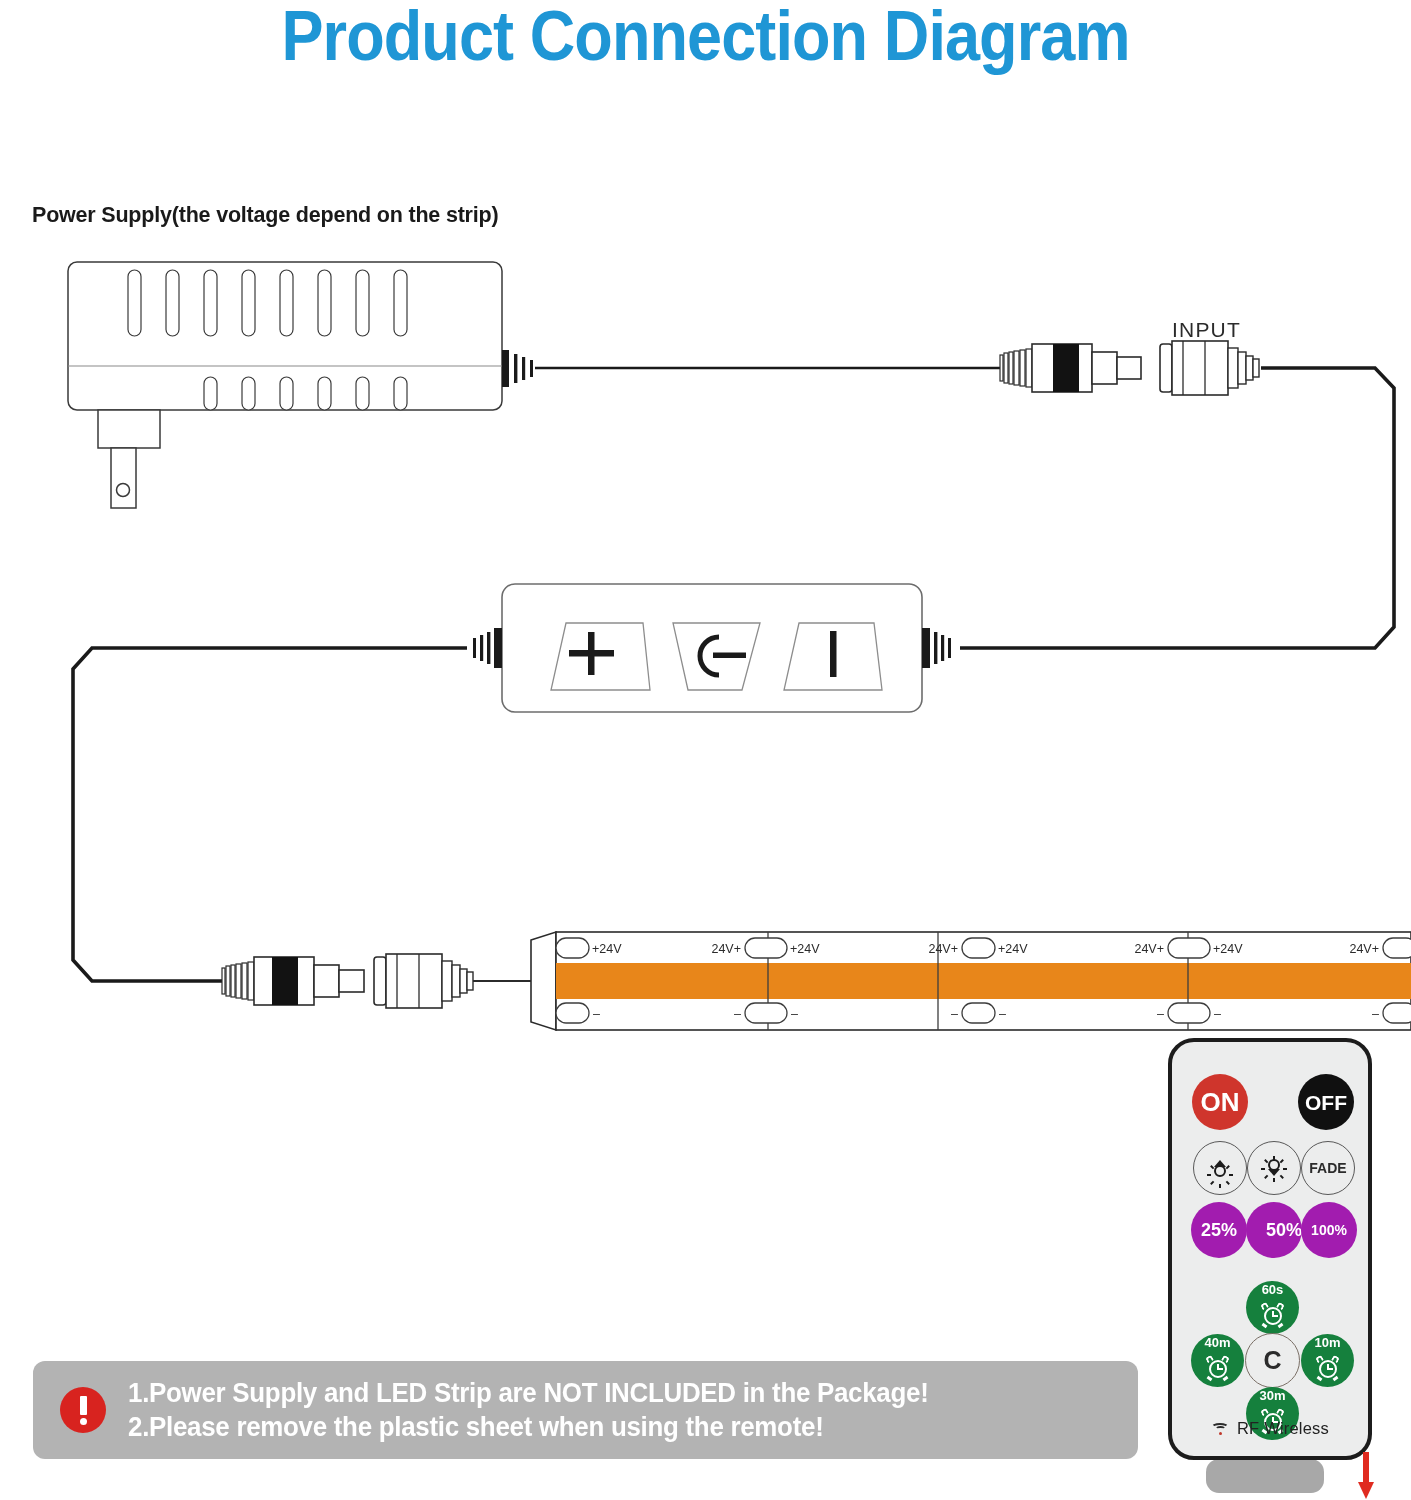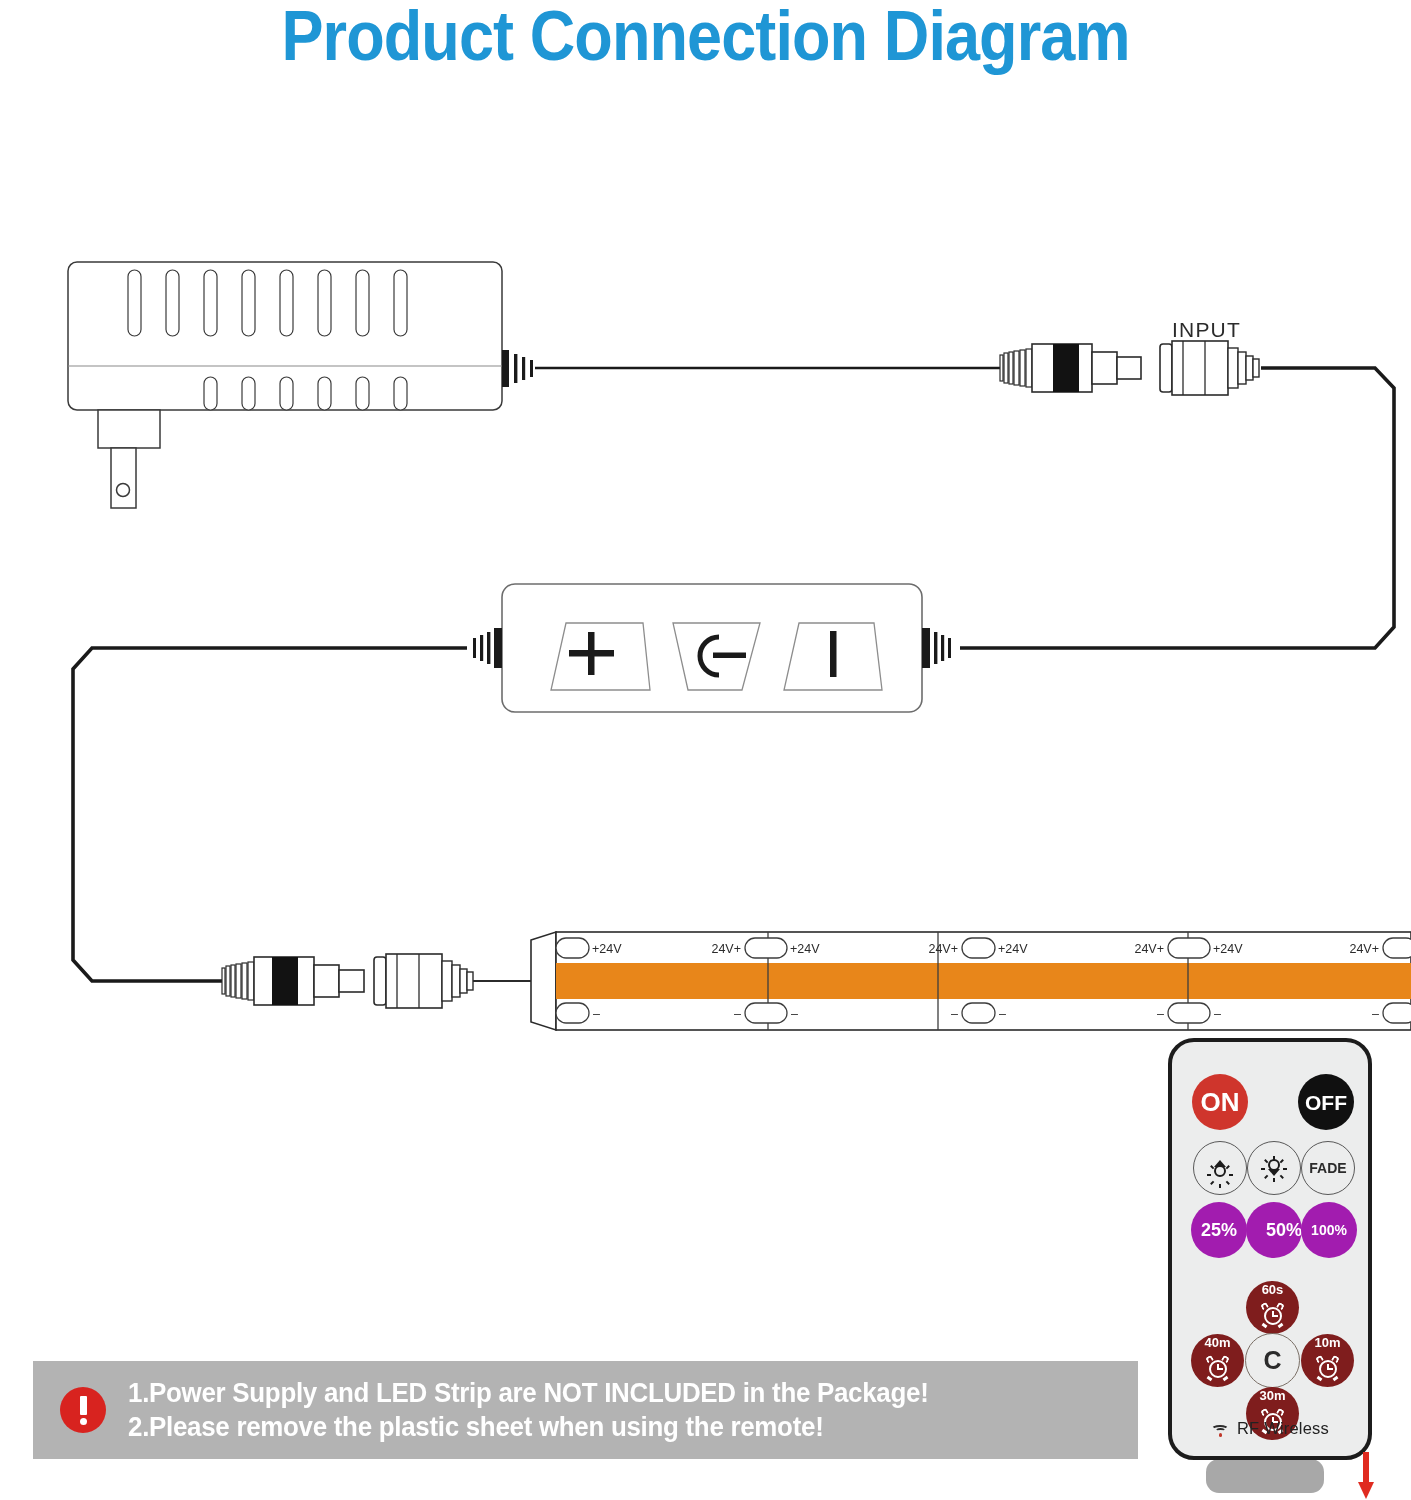--- a/index.html
+++ b/index.html
@@ -61,21 +61,21 @@
     left: 0; top: 0;
     width: 1411px; height: 1500px;
   }
 
   
   #warn {
     position: absolute;
     left: 33px; top: 1361px;
     width: 1105px; height: 98px;
     background: #b3b3b3;
-    border-radius: 0;
+    border-radius: 12px;
     display: flex;
     align-items: center;
   }
   #warn-icon {
     width: 46px; height: 46px;
     margin-left: 27px;
     border-radius: 50%;
     background: #d8231f;
     flex: 0 0 auto;
     position: relative;
@@ -125,21 +125,21 @@
     align-items: center;
     justify-content: center;
     color: #ffffff;
     font-weight: bold;
     text-align: center;
     line-height: 1;
   }
   .rbtn.red    { background: #cf352c; }
   .rbtn.black  { background: #101010; }
   .rbtn.orange { background: #a21caf; }
-  .rbtn.blue   { background: #7f1d1d; }
+  .rbtn.blue   { background: #15803d; }
   .rbtn.hollow {
     background: transparent;
     border: 1.6px solid #585858;
     color: #2b2b2b;
   }
 
   
   .sun { position: relative; width: 26px; height: 26px; }
   .sun .core {
     position: absolute; left: 7px; top: 7px;
@@ -191,21 +191,21 @@
   .clock .hh { left: 12.5px; top: 13px; width: 5px; height: 1.7px; }
   .timer-label {
     position: absolute; top: 2px; left: 0; width: 100%;
     text-align: center; font-size: 13px; font-weight: bold;
     color: #ffffff; line-height: 1;
   }
 
   #rf-row {
     position: absolute;
     left: 0; bottom: 18px; width: 100%;
-    display: flex; align-items: center; justify-content: center;
+    display: flex; align-items: flex-start; justify-content: center;
     gap: 7px;
   }
   #rf-text {
     font-size: 16.5px; color: #222; letter-spacing: 0.2px;
     white-space: nowrap;
   }
   #wifi { position: relative; width: 19px; height: 16px; }
   #wifi .arc {
     position: absolute; left: 50%; bottom: 3px;
     border: 2px solid #2b2b2b;
@@ -243,20 +243,21 @@
     z-index: 6;
   }
 </style>
 </head>
 <body>
 
 <div id="page">
 
   <div id="title">Product Connection Diagram</div>
 
+  <div id="ps-caption">Power Supply(the voltage depend on the strip)</div>
 
   <div id="input-label">INPUT</div>
 
   <svg id="artwork" viewBox="0 0 1411 1500">
 
     <path d="M 535 368 L 1000 368" stroke="#1a1a1a" stroke-width="2.4" fill="none"></path>
 
     <path d="M 1261 368 L 1375 368 L 1394 388 L 1394 627 L 1375 648 L 960 648" stroke="#1a1a1a" stroke-width="3.6" fill="none" stroke-linejoin="miter"></path>
 
     <path d="M 467 648 L 92 648 L 73 669 L 73 960 L 92 981 L 222 981" stroke="#1a1a1a" stroke-width="3.6" fill="none" stroke-linejoin="miter"></path>

